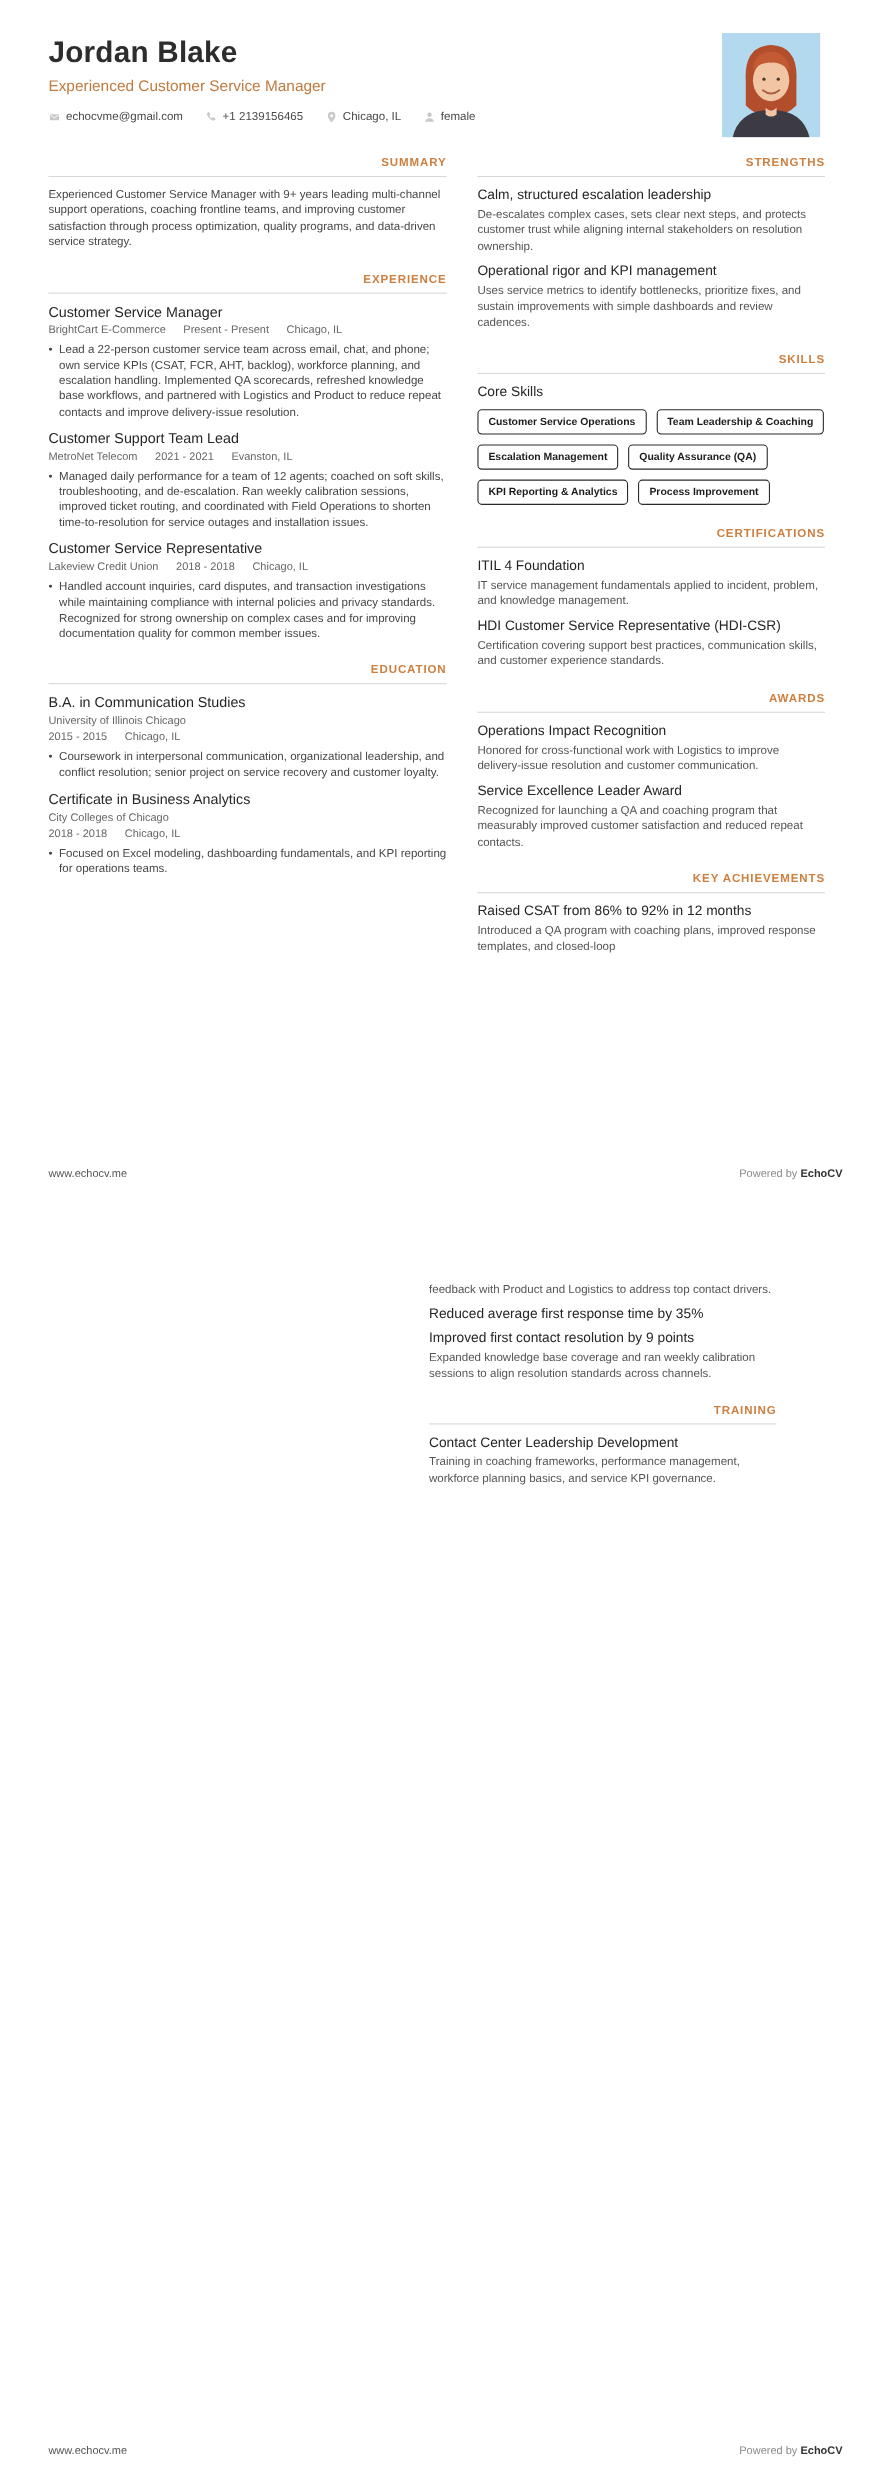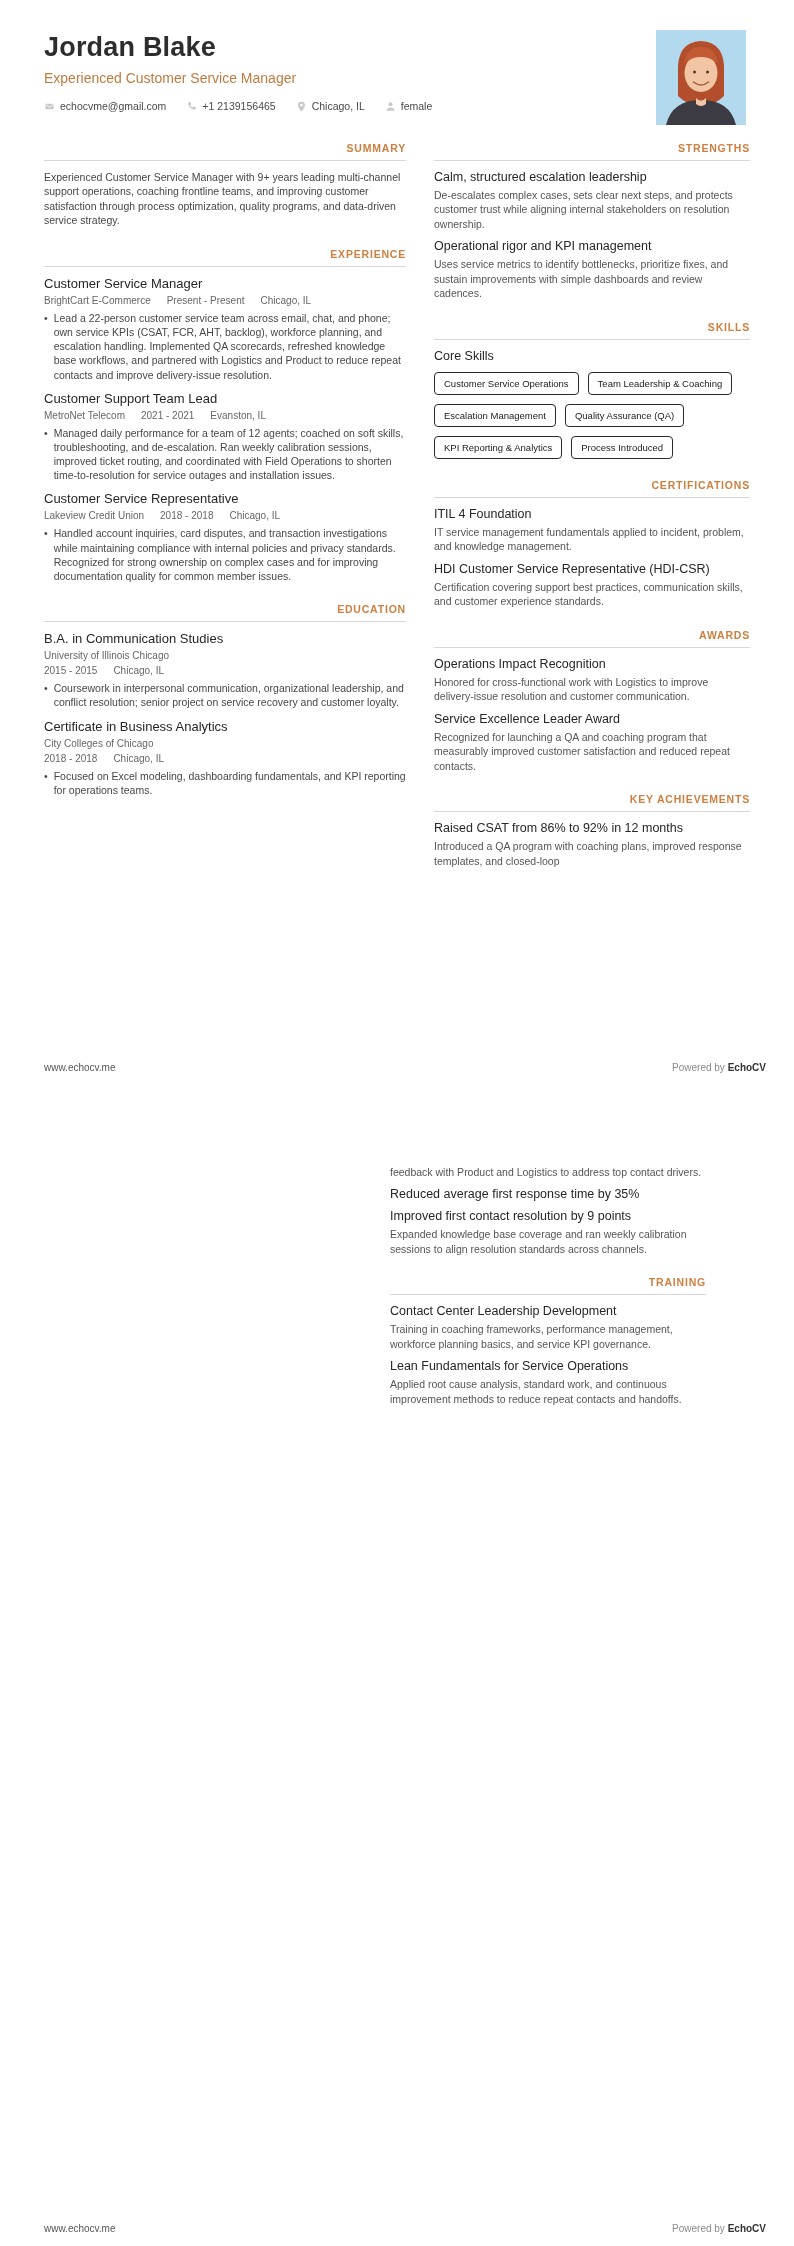--- a/index.html
+++ b/index.html
@@ -58,21 +58,21 @@
   
   .r-item { margin-top:8px; }
   .r-item:first-of-type { margin-top:2px; }
   .r-title { font-size:12.5px; color:#262626; font-weight:500; }
   .r-desc { font-size:10.5px; line-height:1.38; color:#555; margin-top:4px; }
 
   .skills-group-title { font-size:12.5px; color:#262626; margin-top:2px; }
   .pills { display:flex; flex-wrap:wrap; gap:9px; margin-top:9px; }
   .pill {
     border:1.2px solid #2b2b2b; border-radius:4px;
-    padding:5px 9px; font-size:9.5px; font-weight:400; color:#1c1c1c;
+    padding:5px 9px; font-size:9.5px; font-weight:700; color:#1c1c1c;
     white-space:nowrap;
   }
 
   
   .footer {
     position:absolute; left:44px; right:28px;
     display:flex; justify-content:space-between; align-items:baseline;
     font-size:10px;
   }
   .footer.p1 { bottom:50px; }
@@ -251,21 +251,21 @@
 
         <div class="section">
           <div class="section-title">SKILLS</div>
           <div class="skills-group-title">Core Skills</div>
           <div class="pills">
             <span class="pill">Customer Service Operations</span>
             <span class="pill">Team Leadership &amp; Coaching</span>
             <span class="pill">Escalation Management</span>
             <span class="pill">Quality Assurance (QA)</span>
             <span class="pill">KPI Reporting &amp; Analytics</span>
-            <span class="pill">Process Introduced</span>
+            <span class="pill">Process Improvement</span>
           </div>
         </div>
 
         <div class="section">
           <div class="section-title">CERTIFICATIONS</div>
           <div class="r-item">
             <div class="r-title">ITIL 4 Foundation</div>
             <div class="r-desc">IT service management fundamentals applied to incident, problem, and knowledge management.</div>
           </div>
           <div class="r-item">
@@ -317,24 +317,20 @@
       <div class="r-title">Improved first contact resolution by 9 points</div>
       <div class="r-desc">Expanded knowledge base coverage and ran weekly calibration sessions to align resolution standards across channels.</div>
     </div>
 
     <div class="section" style="margin-top:4px;">
       <div class="section-title">TRAINING</div>
       <div class="r-item">
         <div class="r-title">Contact Center Leadership Development</div>
         <div class="r-desc">Training in coaching frameworks, performance management, workforce planning basics, and service KPI governance.</div>
       </div>
-      <div class="r-item">
-        <div class="r-title">Lean Fundamentals for Service Operations</div>
-        <div class="r-desc">Applied root cause analysis, standard work, and continuous improvement methods to reduce repeat contacts and handoffs.</div>
-      </div>
     </div>
   </div>
 
   <div class="footer p2">
     <span class="site">www.echocv.me</span>
     <span class="powered"><span>Powered by </span><span class="brand">EchoCV</span></span>
   </div>
 </div>
 
 </body></html>

